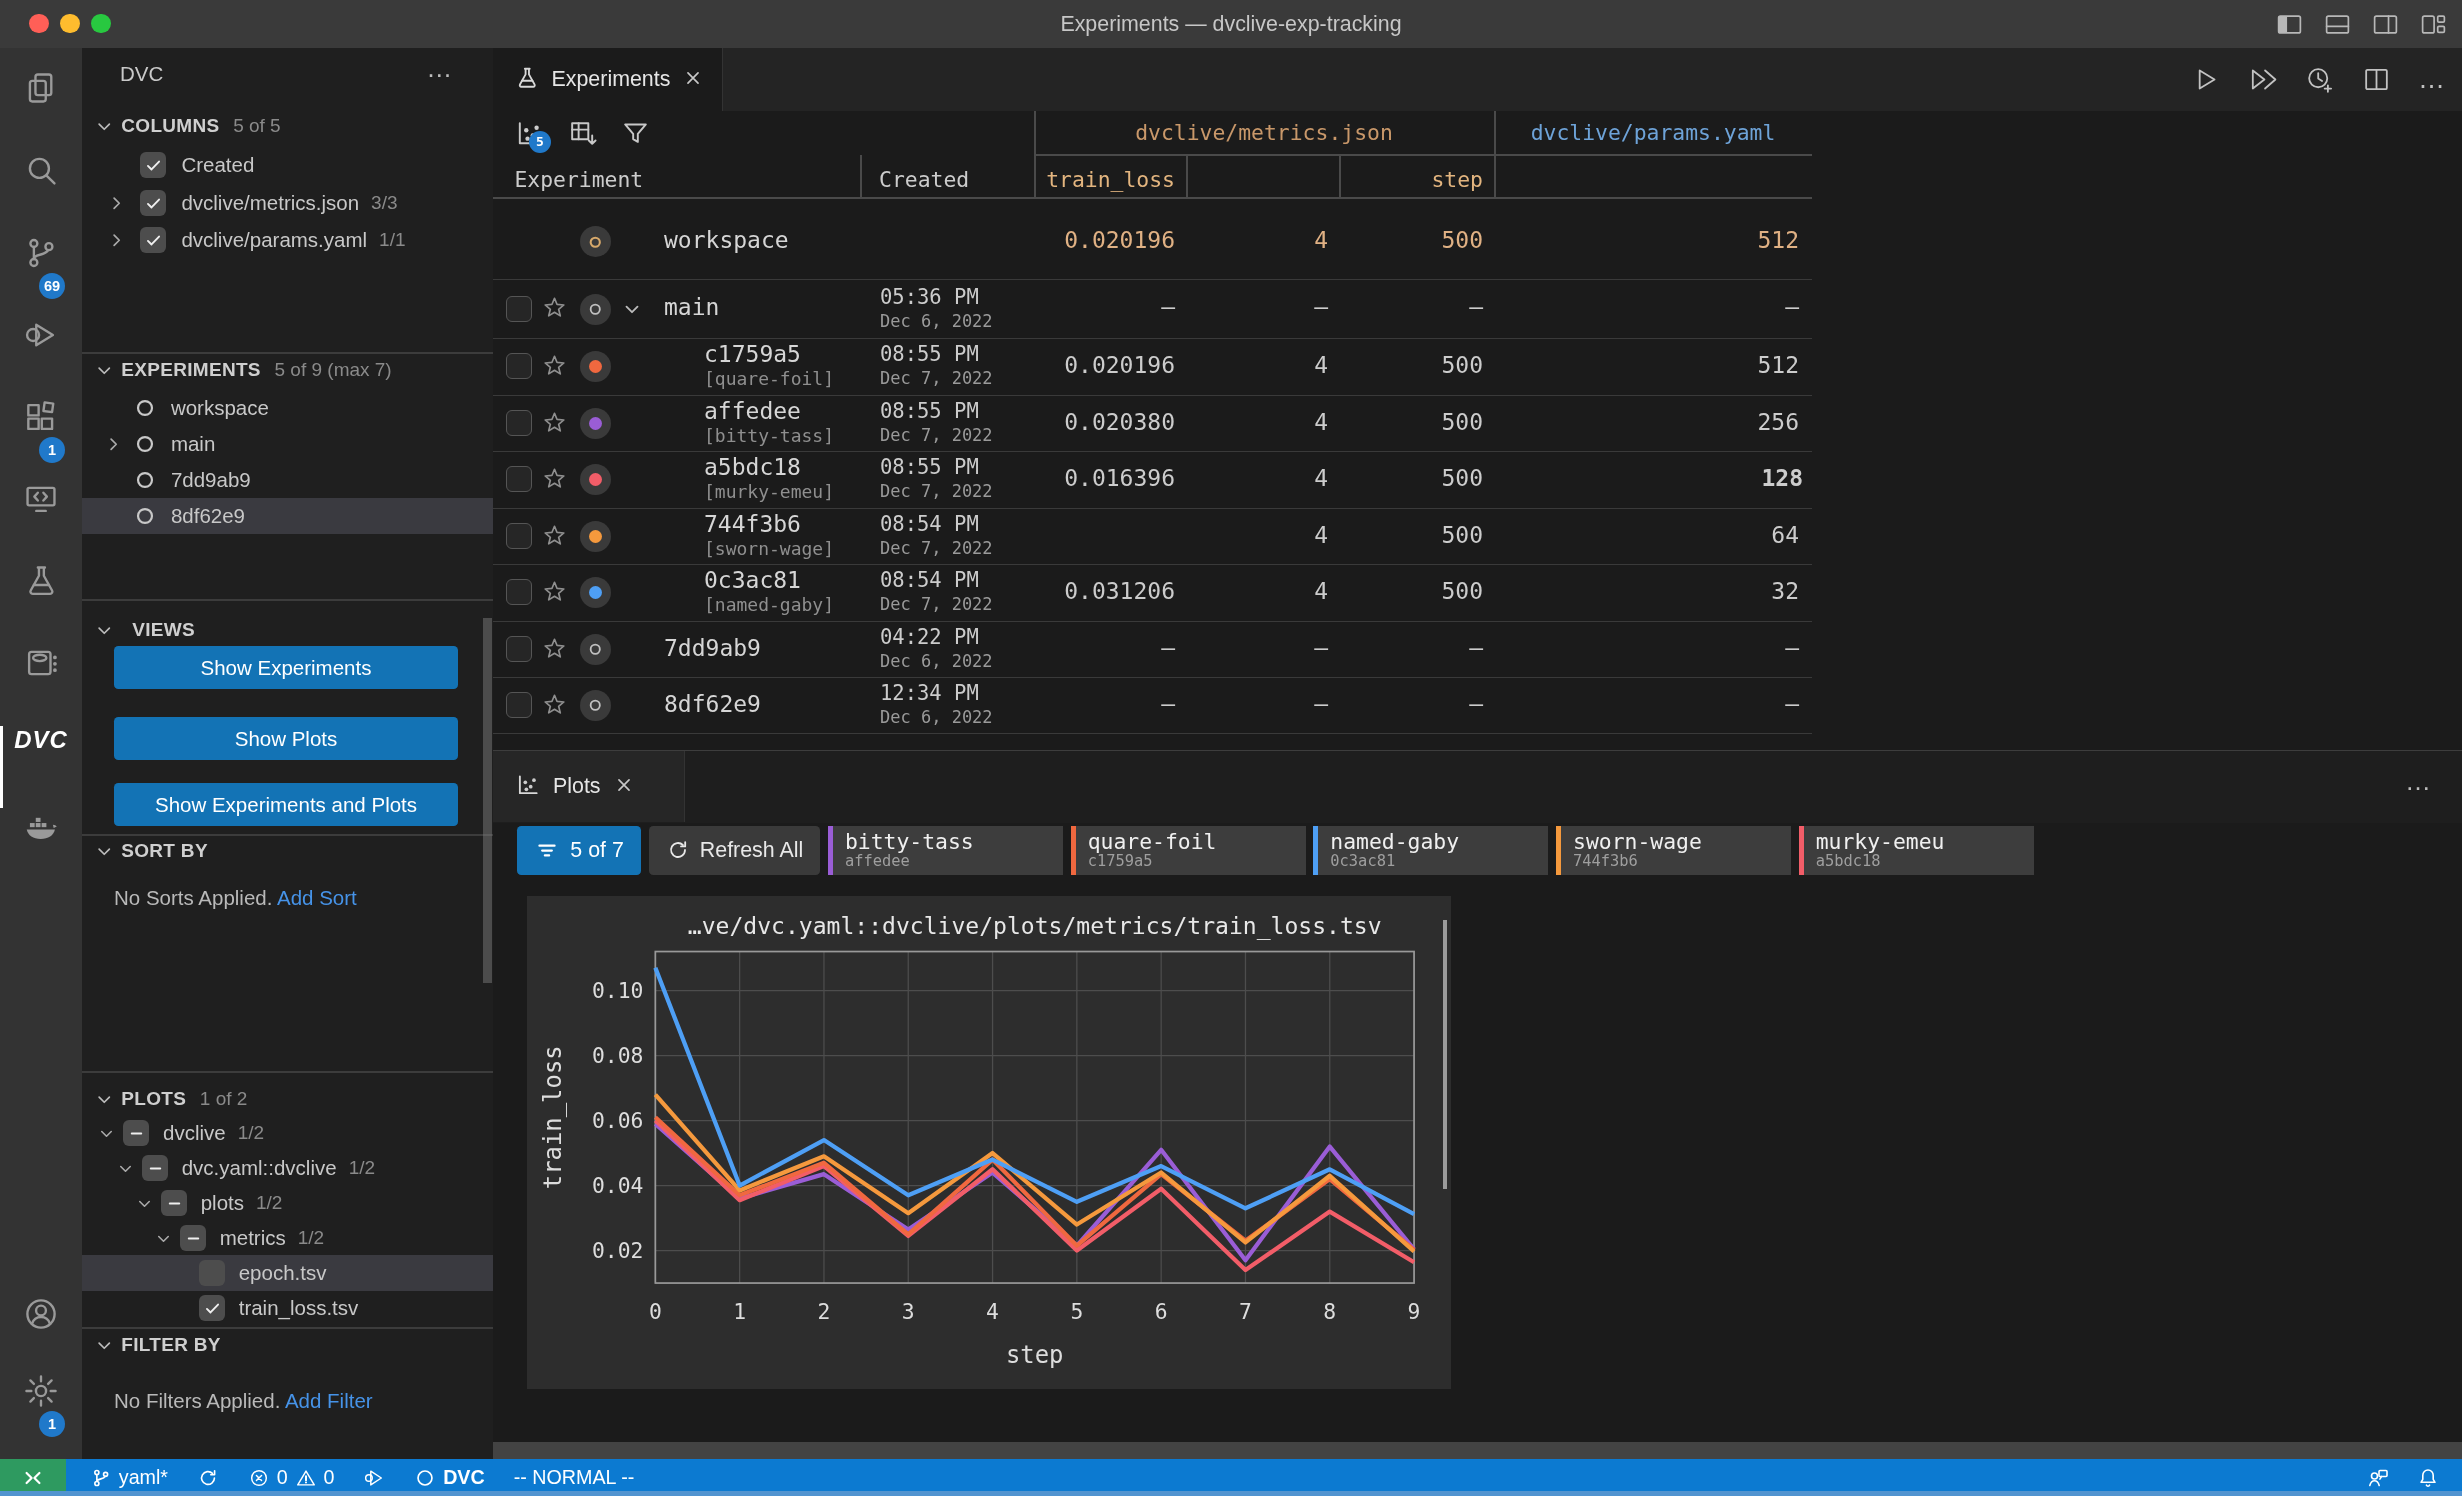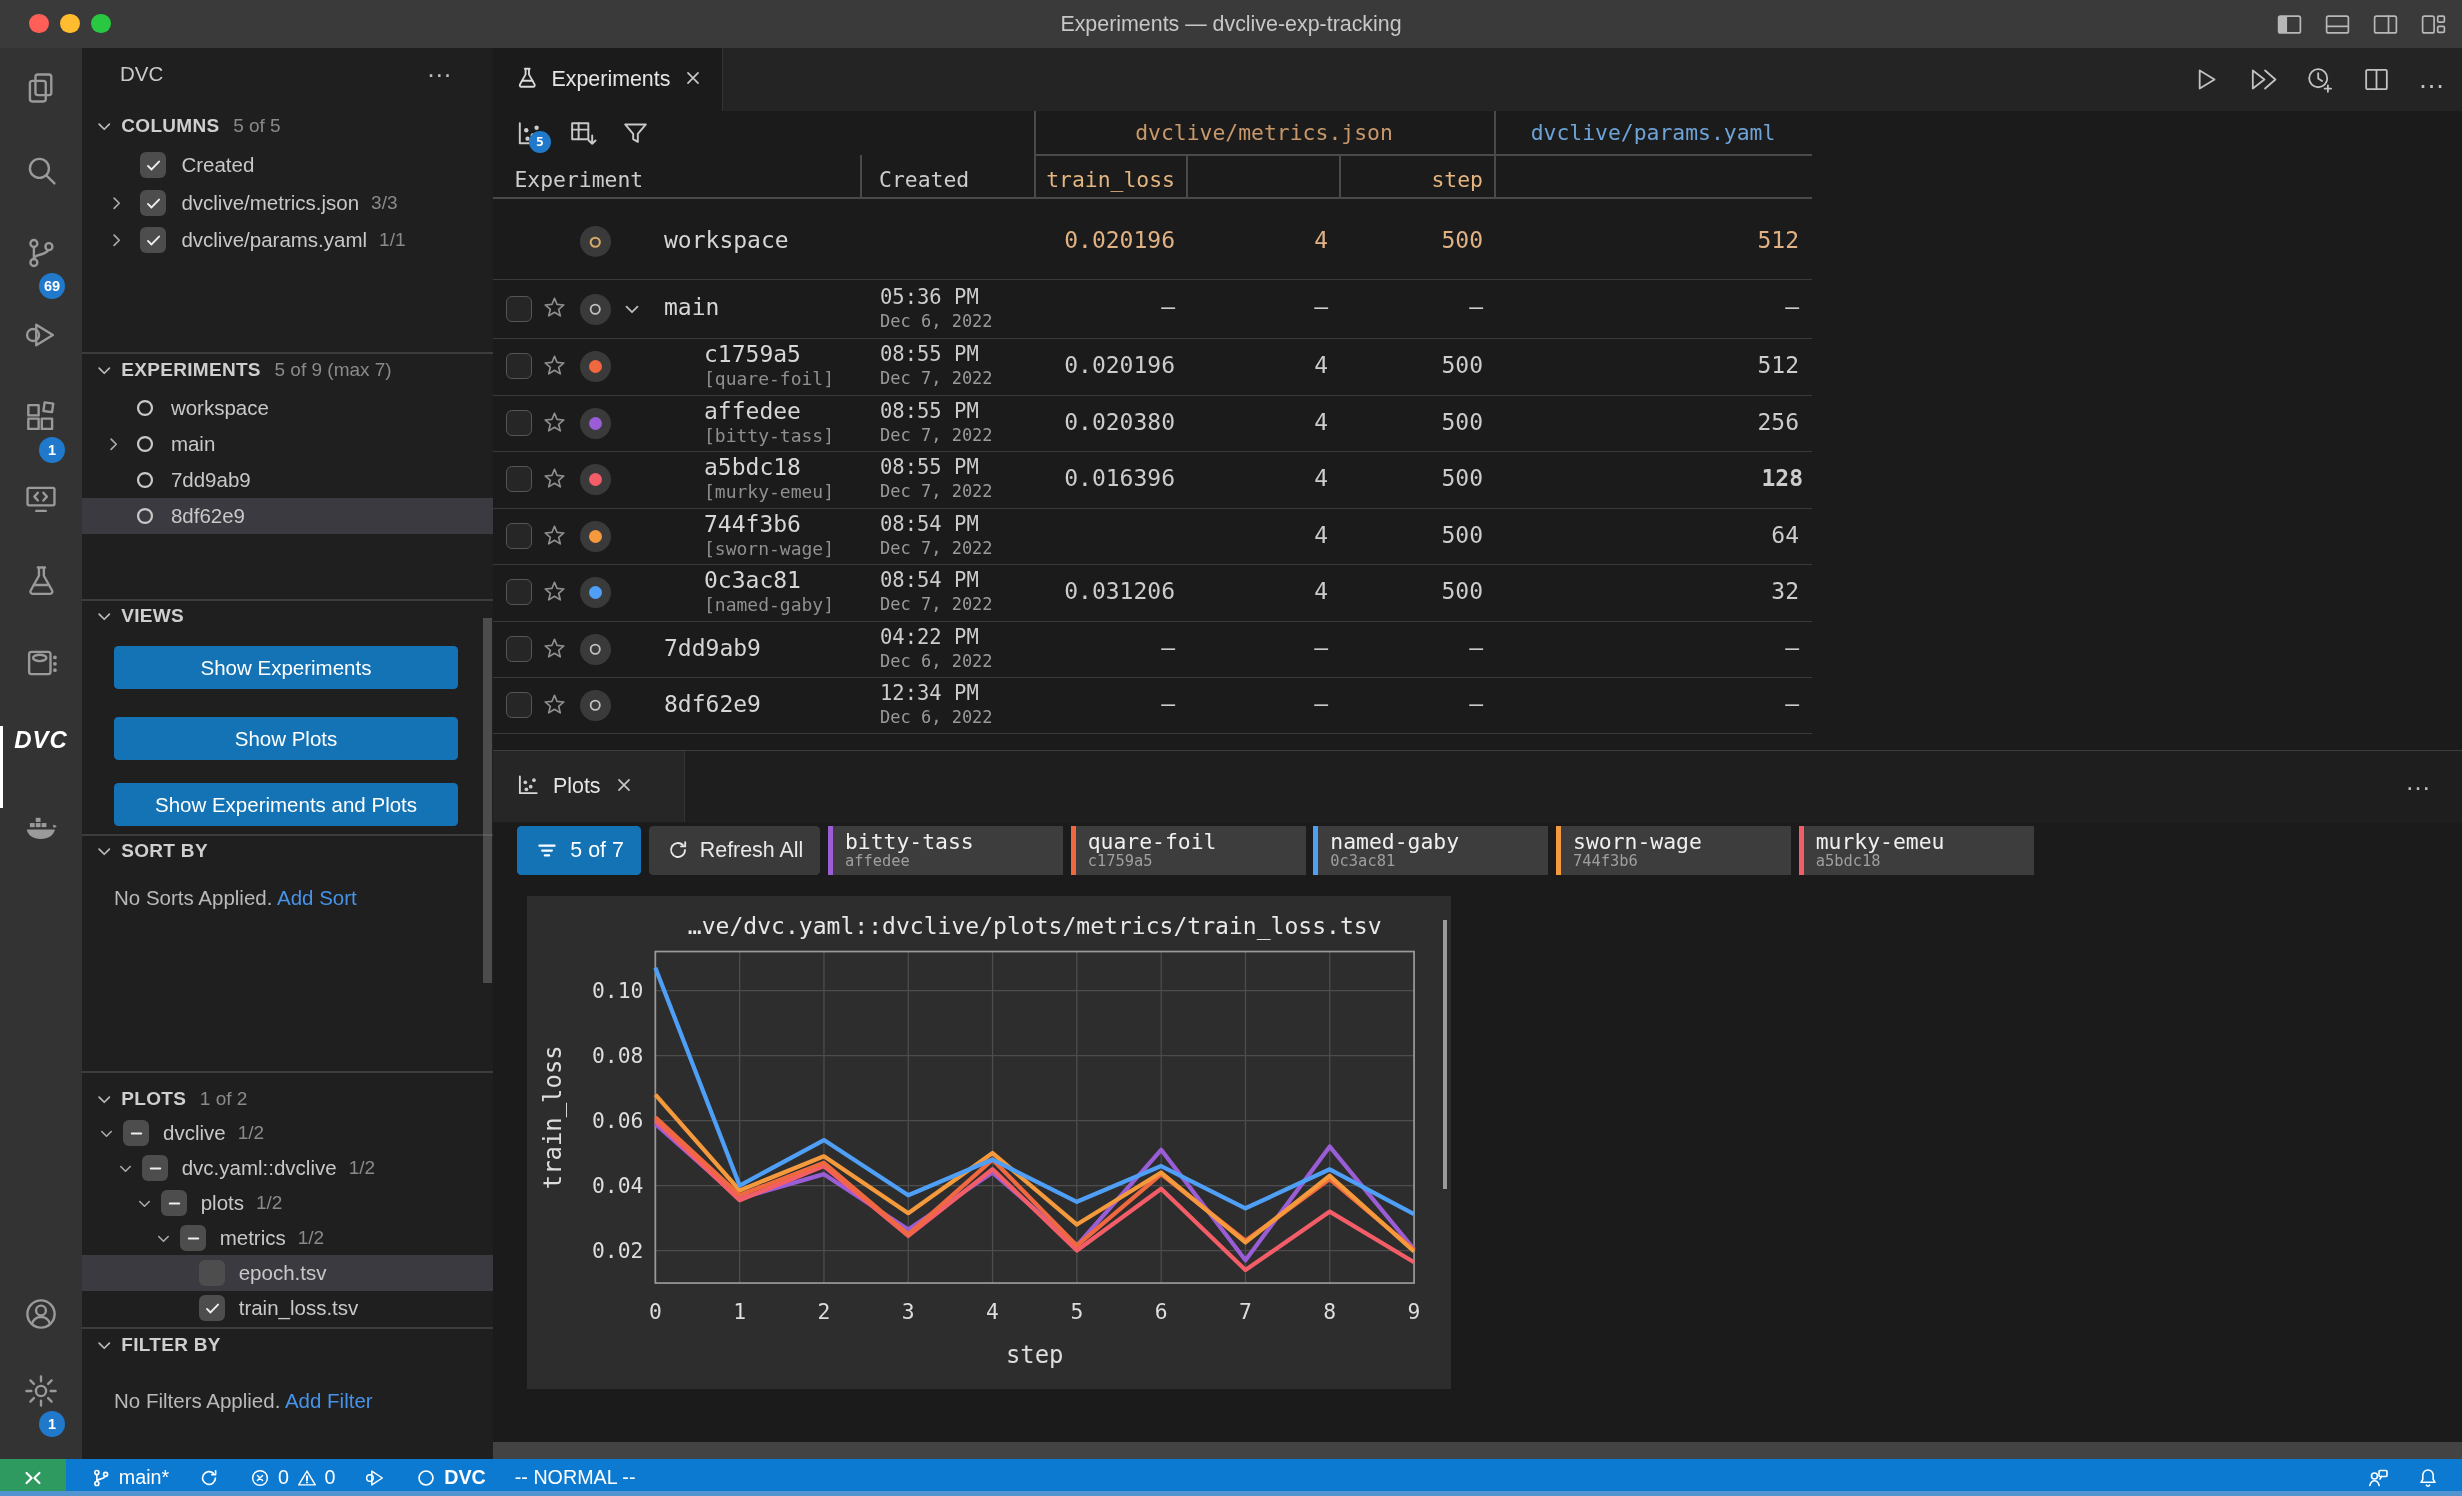--- a/index.html
+++ b/index.html
@@ -287,21 +287,21 @@
         <div class="tree-row selected" style="top: 450px;">
           <span style="width:31px;margin-left:20.5px;display:flex"></span>
           <span style="display:flex">
             <svg width="22" height="22" viewBox="0 0 24 24" fill="none" stroke="#c8c8c8" stroke-width="2.4" stroke-linecap="round" stroke-linejoin="round">
               <circle cx="12" cy="12" r="7.6"></circle>
             </svg>
           </span>
           <span style="margin-left:15.4px">8df62e9</span>
         </div>
         <div class="divider" style="top: 551px;"></div>
-        <div class="sec-head" style="top: 552px;">
+        <div class="sec-head" style="top: 566px; gap: 11px;">
           <span style="margin-left:12px;display:flex">
             <svg width="20.5" height="20.5" viewBox="0 0 24 24" fill="none" stroke="#bbbbbb" stroke-width="2" stroke-linecap="round" stroke-linejoin="round">
               <path d="M6 9.5l6 6 6-6"></path>
             </svg>
           </span>
           <span class="lbl">VIEWS</span>
         </div>
         <button class="side-btn" style="top: 598px; text-align: right;">Show Experiments</button>
         <button class="side-btn" style="top: 669px;">Show Plots</button>
         <button class="side-btn" style="top: 735px;">Show Experiments and Plots</button>
@@ -765,21 +765,21 @@
             <path d="M5 6.5l5.5 5.5L5 17.5M19 6.5L13.5 12l5.5 5.5"></path>
           </svg>
         </div>
         <div class="sb-item">
           <svg width="22" height="22" viewBox="0 0 24 24" fill="none" stroke="#ffffff" stroke-width="1.8" stroke-linecap="round" stroke-linejoin="round">
             <circle cx="7.5" cy="6" r="2.2"></circle>
             <circle cx="7.5" cy="18" r="2.2"></circle>
             <circle cx="17" cy="8" r="2.2"></circle>
             <path d="M7.5 8.2v7.6M16.5 10.2c-1.5 3-6 2.3-8.5 4.3"></path>
           </svg>
-          <span>main*</span>
+          <span>yaml*</span>
         </div>
         <div class="sb-item">
           <svg width="22" height="22" viewBox="0 0 24 24" fill="none" stroke="#ffffff" stroke-width="1.8" stroke-linecap="round" stroke-linejoin="round">
             <path d="M19 12a7 7 0 1 1-2.1-5"></path>
             <path d="M19.2 4.2v4.2h-4.2"></path>
           </svg>
         </div>
         <div class="sb-item">
           <svg width="22" height="22" viewBox="0 0 24 24" fill="none" stroke="#ffffff" stroke-width="1.6" stroke-linecap="round" stroke-linejoin="round">
             <circle cx="12" cy="12" r="8"></circle>

